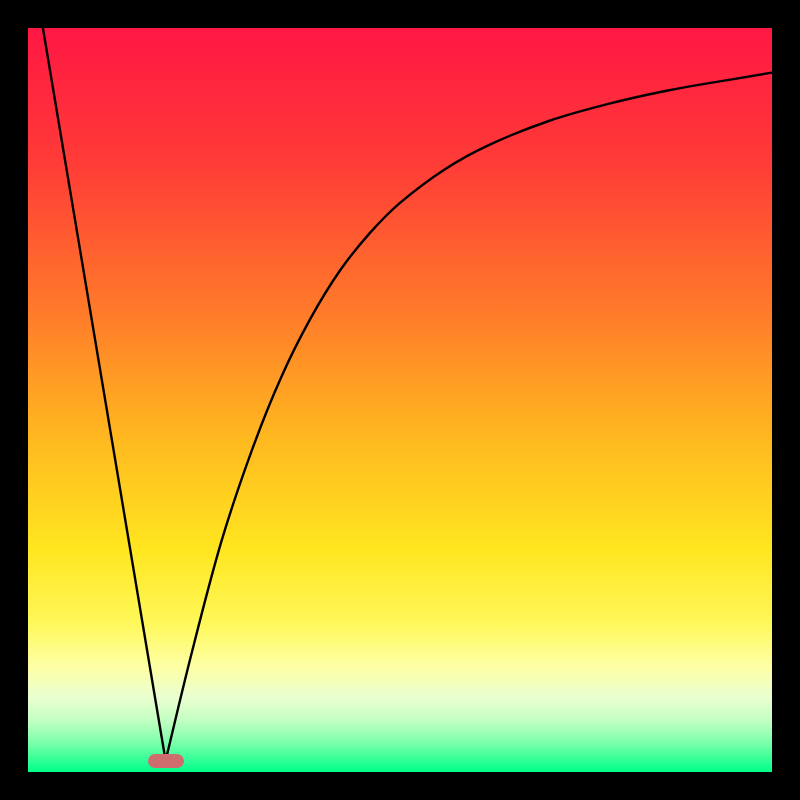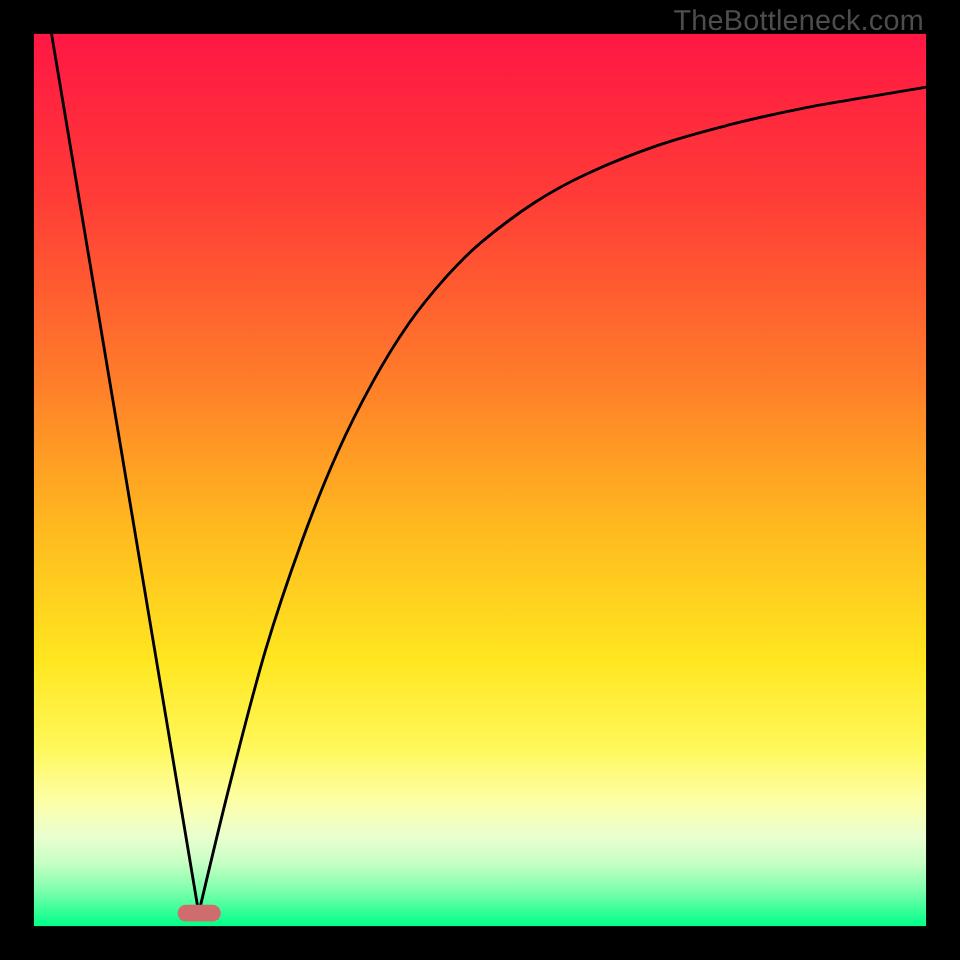--- a/index.html
+++ b/index.html
@@ -72,15 +72,14 @@
       <rect x="0" y="0" width="744" height="744" fill="url(#bg-grad)"></rect>
     </svg>
 
     <svg class="curves" width="744" height="744" viewBox="0 0 744 744" preserveAspectRatio="none">
       <path id="curve-path" d="M 14.9 0.0 L 137.6 732.8 C 142.3 713.4 153.6 664.5 163.7 625.0 C 173.7 585.5 182.7 549.5 193.4 513.4 C 204.2 477.2 212.5 453.5 223.2 424.1 C 233.9 394.6 242.2 373.8 253.0 349.7 C 263.7 325.6 272.0 309.6 282.7 290.2 C 293.4 270.7 301.8 257.2 312.5 241.8 C 323.2 226.4 331.5 216.7 342.2 204.6 C 353.0 192.5 358.6 186.2 372.0 174.8 C 385.4 163.5 400.6 151.8 416.6 141.4 C 432.7 130.9 442.5 125.5 461.3 116.8 C 480.0 108.1 499.4 100.4 520.8 93.0 C 542.2 85.6 558.9 81.4 580.3 75.9 C 601.7 70.4 618.4 66.8 639.8 62.5 C 661.3 58.2 680.6 55.3 699.4 52.1 C 718.1 48.9 736.0 46.0 744.0 44.6 " fill="none" stroke="#000000" stroke-width="2.4" stroke-linejoin="round" stroke-linecap="round"></path>
     </svg>
 
     <div class="marker" id="marker" style="left: 119.64px; top: 725.84px; width: 36px; height: 14px; background: rgb(207, 109, 110);"></div>
   </div>
 
-  <div class="watermark">TheBottleneck.com</div>
 
 </div>
 
 </body></html>

